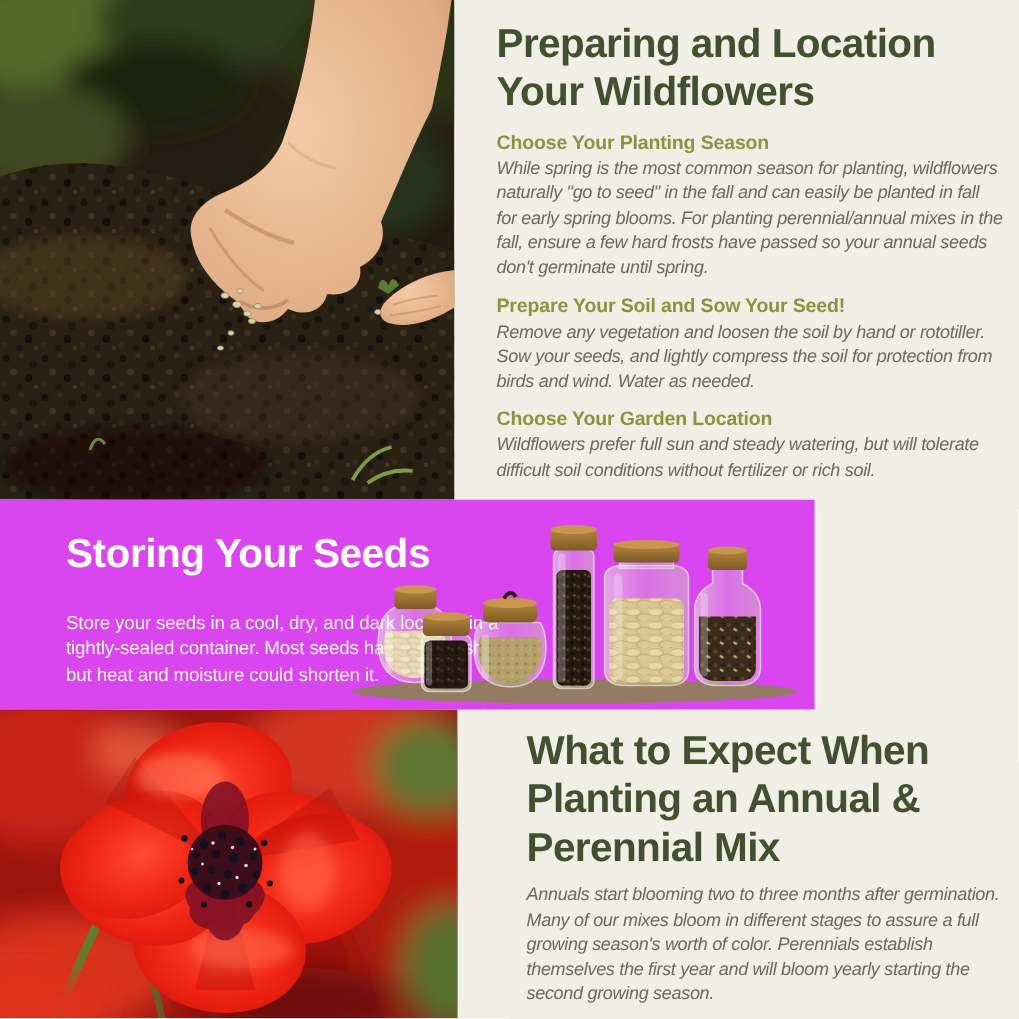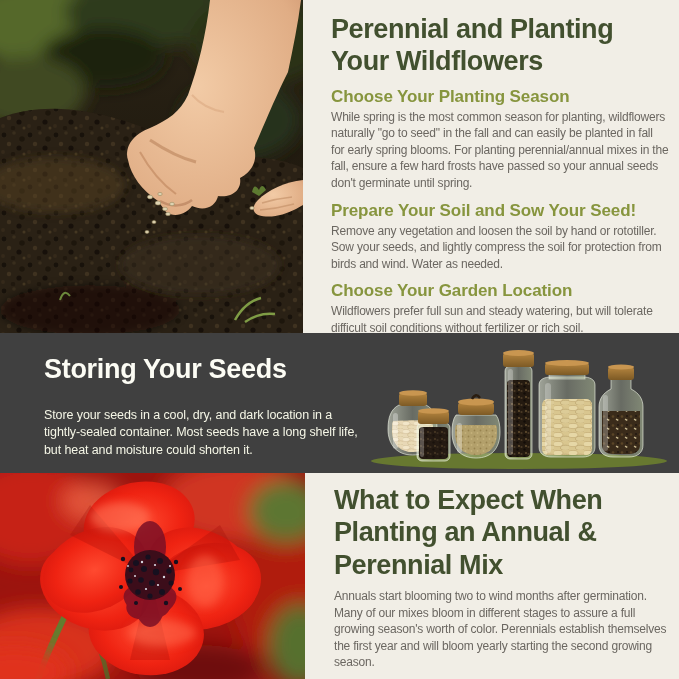--- a/index.html
+++ b/index.html
@@ -10,33 +10,33 @@
   svg { display:block; }
   
   .top { position:absolute; top:0; left:0; width:679px; height:333px; display:flex; }
   .photo-hand { flex:0 0 303px; width:303px; height:333px; }
   .top-col { flex:1; background:#f1eee6; padding:13px 10px 0 28px; box-sizing:border-box; }
   .title {
     font-size:27px; font-weight:700; color:#42502f; line-height:1.2;
     letter-spacing:-0.4px; white-space:pre-line;
   }
   .sub { margin-top:9px; }
-  .subhead { font-size:17px; font-weight:700; color:#87953e; letter-spacing:-0.1px; }
+  .subhead { font-size:13px; font-weight:700; color:#87953e; letter-spacing:-0.1px; }
   .body {
     font-size:12px; color:#6b6761; line-height:1.38; letter-spacing:-0.2px;
-    margin-top:2px; max-width:348px;
+    margin-top:2px; max-width:348px;font-style:italic;
   }
   
-  .band { position:absolute; top:333px; left:0; width:679px; height:140px; background:#404040; }
+  .band { position:absolute; top:333px; left:0; width:543px; height:140px; background:#d946ef; }
   .band-col { position:absolute; left:44px; top:22px; width:326px; }
   .band-title { font-size:27px; font-weight:700; color:#fcfcf4; letter-spacing:-0.3px; line-height:1.1; }
   .band-body { margin-top:22px; font-size:12.5px; color:#f5f6e6; line-height:1.42; letter-spacing:-0.1px; }
   .jars-wrap { position:absolute; right:0; bottom:0; width:320px; height:140px; }
   
-  .bottom { position:absolute; top:473px; left:0; width:679px; height:206px; display:flex; }
+  .bottom { position:absolute; top:473px; left:0; width:679px; height:206px; display:flex;gap:17px; }
   .photo-poppy { flex:0 0 305px; width:305px; height:206px; }
   .bottom-col { flex:1; background:#f1eee6; padding:11px 10px 0 29px; box-sizing:border-box; }
   .bottom-col .body { margin-top:7px; }
 </style>
 </head>
 <body>
 
 <div class="canvas">
 
   <section class="top">
@@ -127,21 +127,21 @@
 
         <g>
           <path d="M303,180 C 285,182 268,190 258,200 C 252,206 252,212 258,215 C 270,219 284,215 296,209 L 303,205 Z" fill="url(#skinG)"></path>
           <path d="M262,203 C 272,200 282,198 292,197 M260,210 C 272,209 283,207 294,204" stroke="#c08c64" stroke-width="1.5" fill="none" opacity="0.6"></path>
           <ellipse cx="252" cy="208" rx="2.2" ry="1.6" fill="#ded3b2" stroke="#9a8c63" stroke-width="0.6"></ellipse>
         </g>
       </svg>
     </div>
 
     <div class="top-col">
-      <div class="title">Perennial and Planting
+      <div class="title">Preparing and Location
 Your Wildflowers</div>
 
       <div class="sub">
         <div class="subhead">Choose Your Planting Season</div>
         <div class="body">While spring is the most common season for planting, wildflowers naturally "go to seed" in the fall and can easily be planted in fall for early spring blooms. For planting perennial/annual mixes in the fall, ensure a few hard frosts have passed so your annual seeds don't germinate until spring.</div>
       </div>
 
       <div class="sub">
         <div class="subhead">Prepare Your Soil and Sow Your Seed!</div>
         <div class="body">Remove any vegetation and loosen the soil by hand or rototiller. Sow your seeds, and lightly compress the soil for protection from birds and wind. Water as needed.</div>
@@ -359,17 +359,17 @@
         </g>
 
         <ellipse cx="14" cy="198" rx="55" ry="26" fill="#e0331b" filter="url(#pblur)"></ellipse>
       </svg>
     </div>
 
     <div class="bottom-col">
       <div class="title">What to Expect When
 Planting an Annual &amp;
 Perennial Mix</div>
-      <div class="body">Annuals start blooming two to wind months after germination. Many of our mixes bloom in different stages to assure a full growing season's worth of color. Perennials establish themselves the first year and will bloom yearly starting the second growing season.</div>
+      <div class="body">Annuals start blooming two to three months after germination. Many of our mixes bloom in different stages to assure a full growing season's worth of color. Perennials establish themselves the first year and will bloom yearly starting the second growing season.</div>
     </div>
   </section>
 
 </div>
 
 </body></html>

